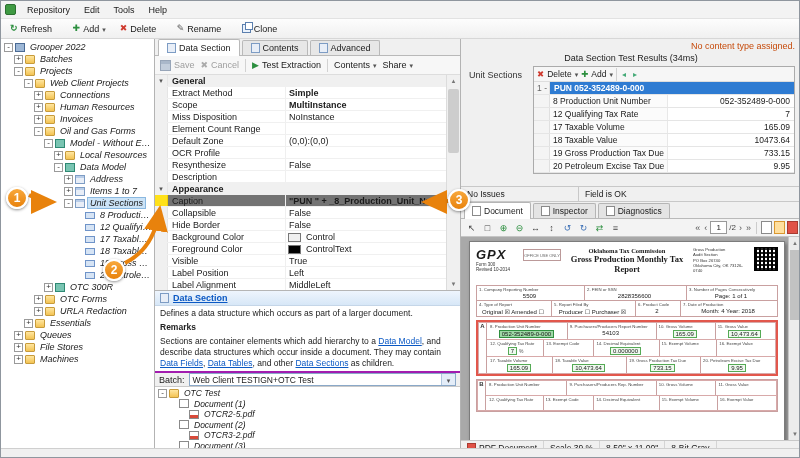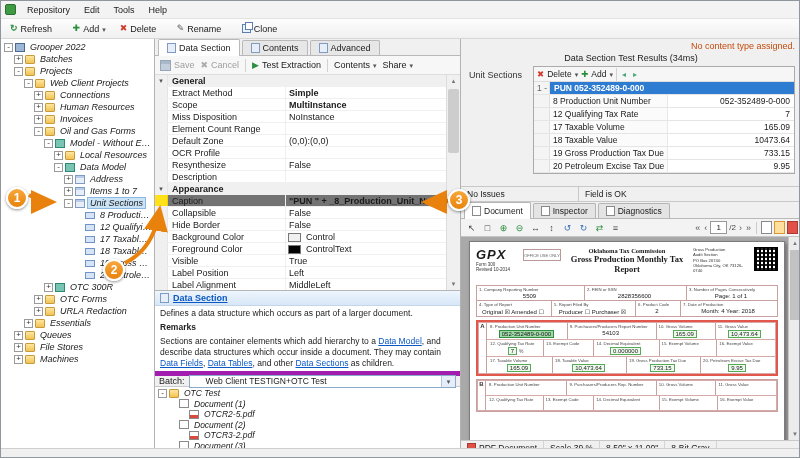--- a/index.html
+++ b/index.html
@@ -74,24 +74,24 @@
   
   .phelp{height:80px;background:#fff;overflow:hidden;box-sizing:border-box;}
   .phelp-title{height:15px;background:linear-gradient(#eef5fd,#d7e7f7);border-bottom:1px solid #c5d6e8;
                display:flex;align-items:center;gap:4px;padding:0 5px;box-sizing:border-box;}
   .lnk{color:#0a58c4;text-decoration:underline;font-weight:bold;}
   .lnk2{color:#0a58c4;text-decoration:underline;}
   .phelp-body{padding:2px 5px;font-size:8.5px;line-height:1.28;color:#222;}
   .phelp-body p{margin:0 0 3px 0;}
   .remarks{font-weight:bold;margin:0 0 1px 0;}
   
-  .batch-bar{height:16px;background:#f0f0f0;border-top:5px solid #a21caf;border-bottom:1px solid #c9c9c9;
+  .batch-bar{height:16px;background:#f0f0f0;border-top:2px solid #a21caf;border-bottom:1px solid #c9c9c9;
              display:flex;align-items:center;padding:0 4px;gap:4px;box-sizing:border-box;}
   .combo{flex:1;height:13px;background:#fff;border:1px solid #8aa8c8;display:flex;align-items:center;box-sizing:border-box;}
-  .combo-text{flex:1;padding-left:16px;font-size:8.5px;white-space:nowrap;overflow:hidden;}
+  .combo-text{flex:1;padding-left:3px;font-size:8.5px;white-space:nowrap;overflow:hidden;}
   .combo-caret{width:13px;height:100%;background:#e4edf8;border-left:1px solid #aec6de;display:flex;align-items:center;justify-content:center;}
   .batch-tree{height:64px;background:#fff;overflow:hidden;padding-top:1px;}
   .batch-tree .trow{height:10.5px;font-size:8.5px;}
   
   .right-panel{position:absolute;left:460px;top:38px;width:340px;height:412px;background:#f0f0f0;box-sizing:border-box;}
   .notice-row{height:14px;display:flex;align-items:center;justify-content:flex-end;padding-right:6px;color:#c64a0a;}
   .res-header{height:13px;text-align:center;color:#222;}
   .res-zone{height:120px;position:relative;}
   .res-label{position:absolute;left:8px;top:4px;color:#333;}
   .res-card{position:absolute;left:72px;top:0;right:6px;height:108px;background:#fff;border:1px solid #ababab;

